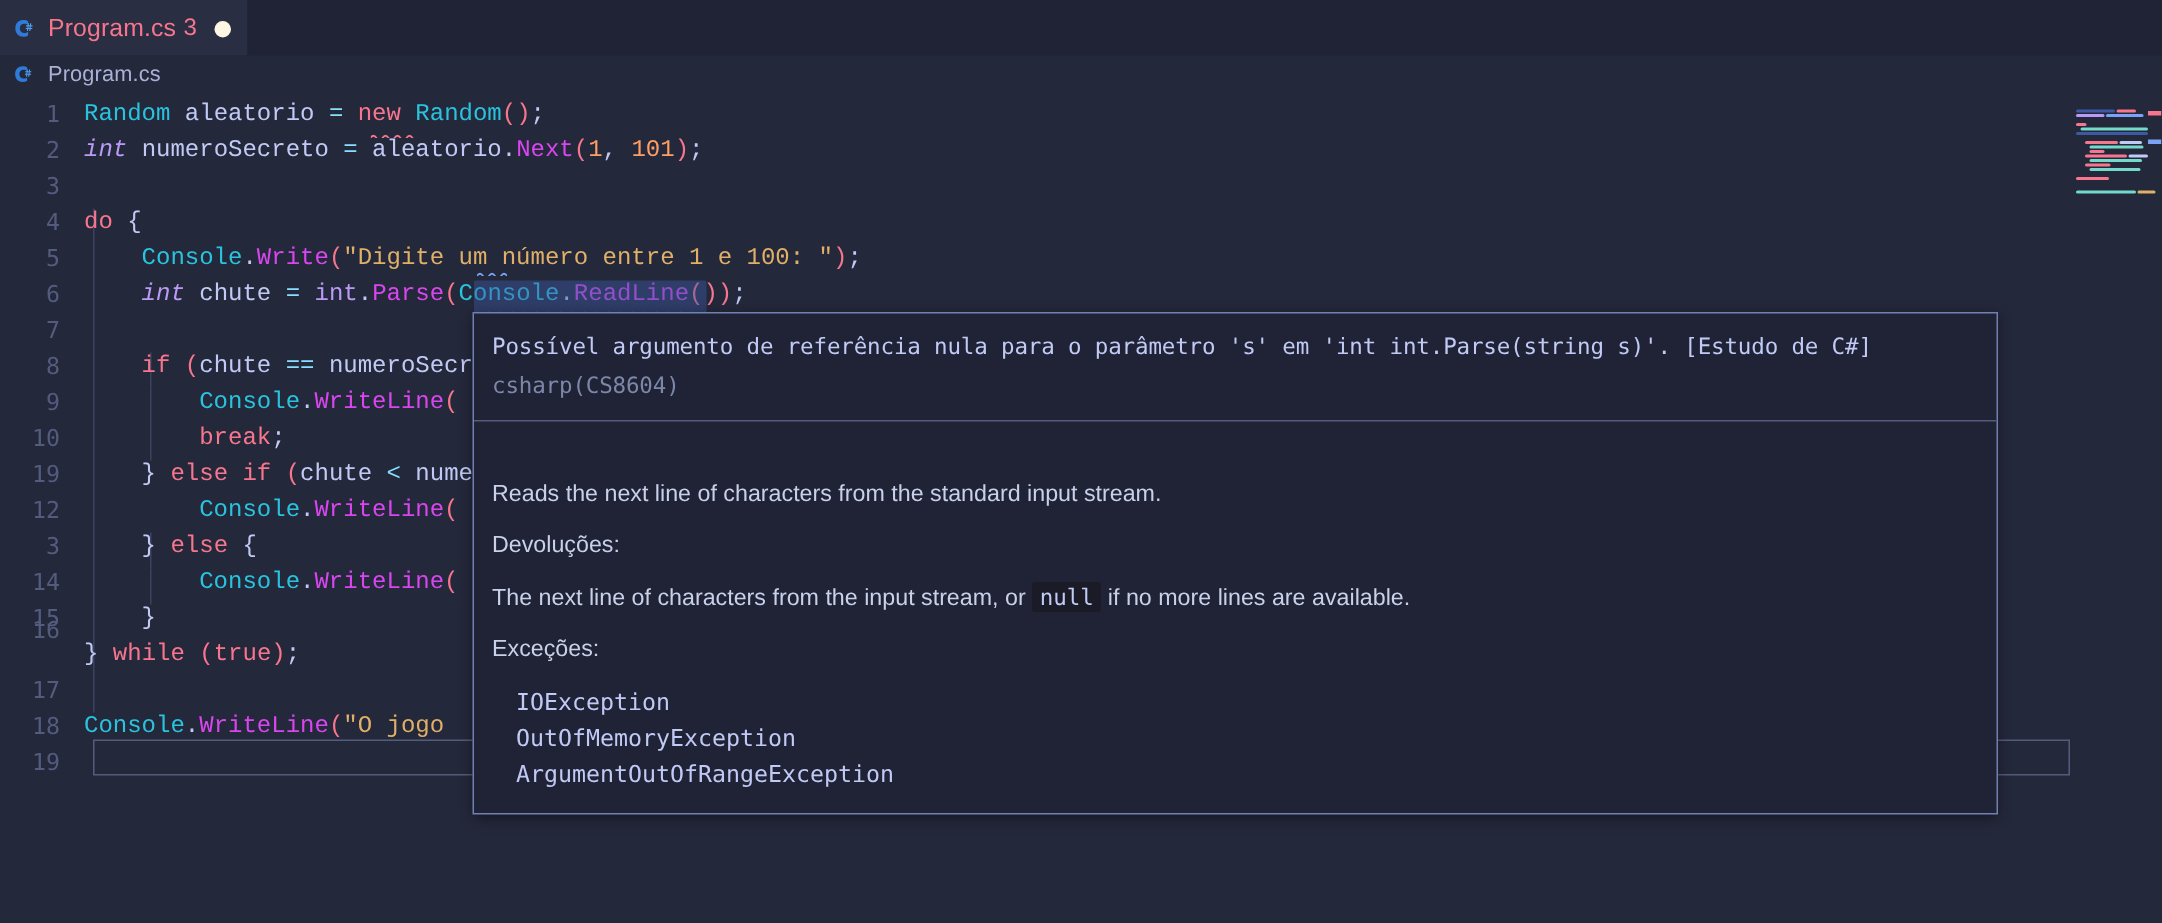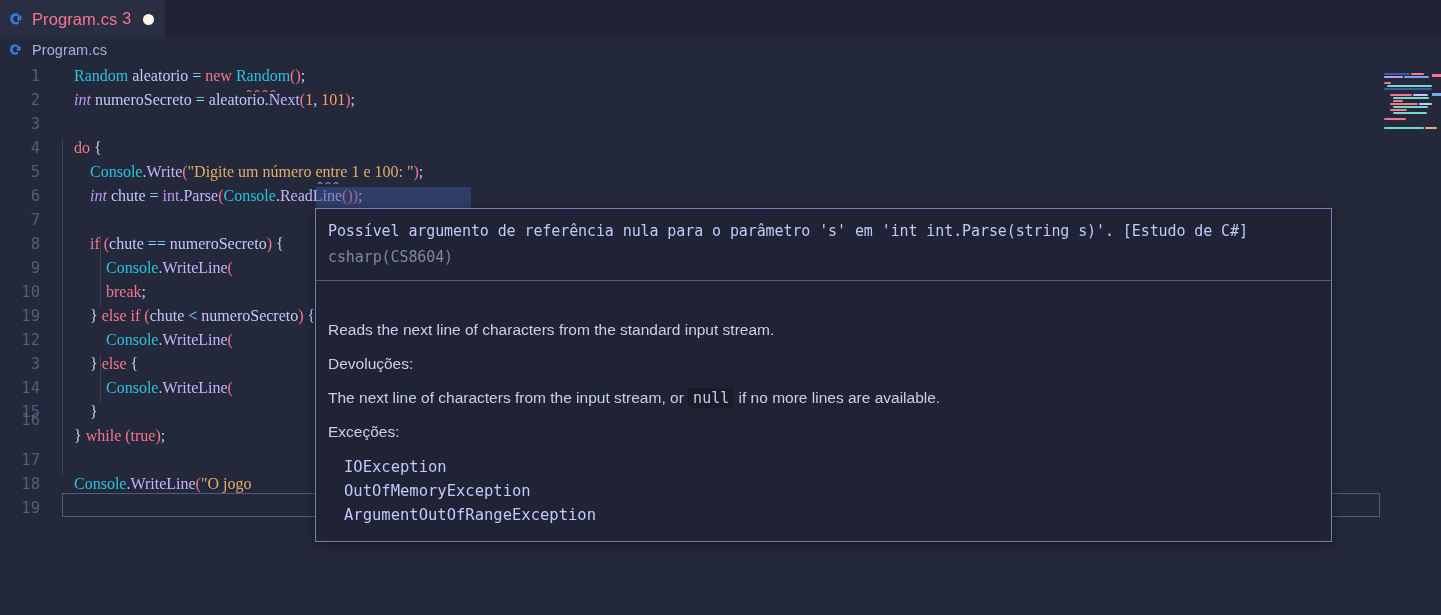--- a/index.html
+++ b/index.html
@@ -90,41 +90,41 @@
   .lineno {
     position: absolute;
     left: 0; width: 40px;
     text-align: right;
     color: #545c7e;
     font-family: "DejaVu Sans Mono", monospace;
     font-size: 15.5px;
   }
   .linetext {
     position: absolute;
-    left: 74px;
+    left: 56px;
     white-space: pre;
-    font-family: Liberation Serif, serif;
+    font-family: Liberation Mono, monospace;
     font-size: 16px;
     color: #c0caf5;
     letter-spacing: 0px;
   }
   
   .iguide {
     position: absolute;
     width: 1px;
     background: #3b4261;
   }
 
   
   .t-type     { color: #2ac3de; }
   .t-var      { color: #c0caf5; }
   .t-op       { color: #89ddff; }
   .t-kw       { color: #bb9af7; }
   .t-kwc      { color: #f7768e; }
-  .t-method   { color: #c4b5fd; margin-top: 28px; }
+  .t-method   { color: #d946ef; margin-top: 28px; }
   .t-num      { color: #ff9e64; }
   .t-str      { color: #e0af68; }
   .t-punc     { color: #c0caf5; }
   .t-paren    { color: #f7768e; }
   .t-class    { color: #2ac3de; }
   .t-ital     { font-style: italic; }
   .sq {
     position: absolute;
     height: 3px;
     overflow: hidden;

